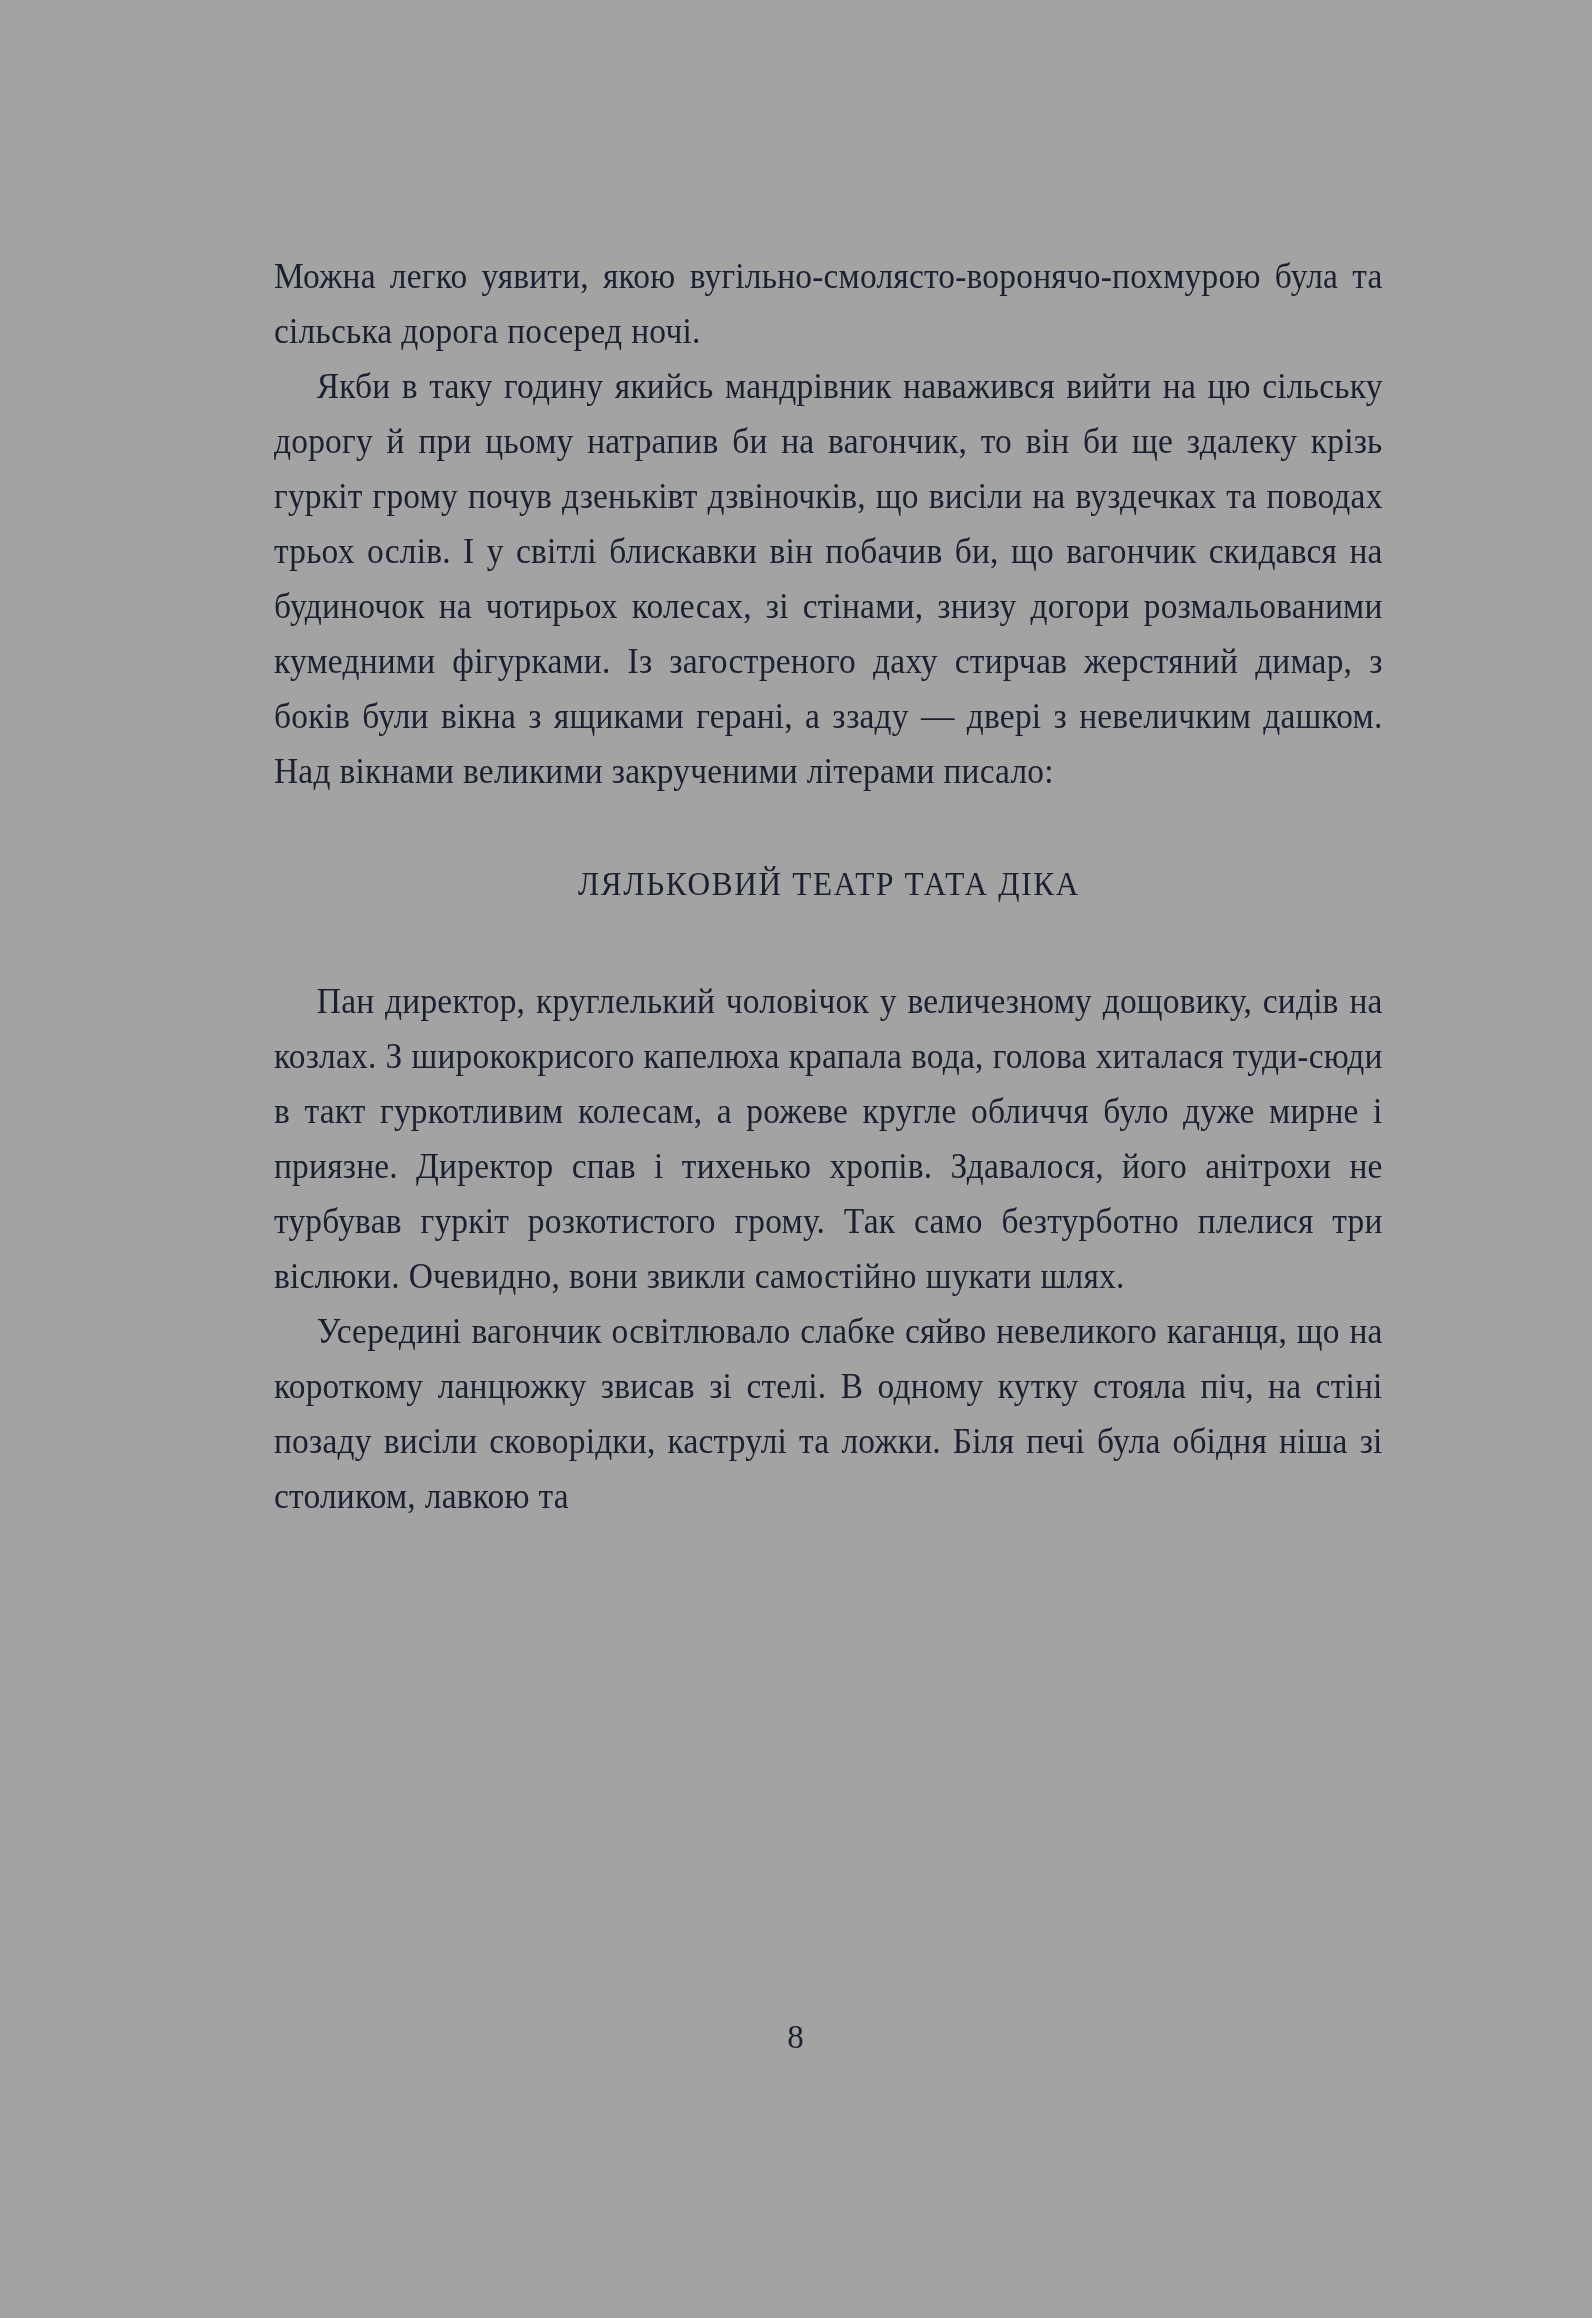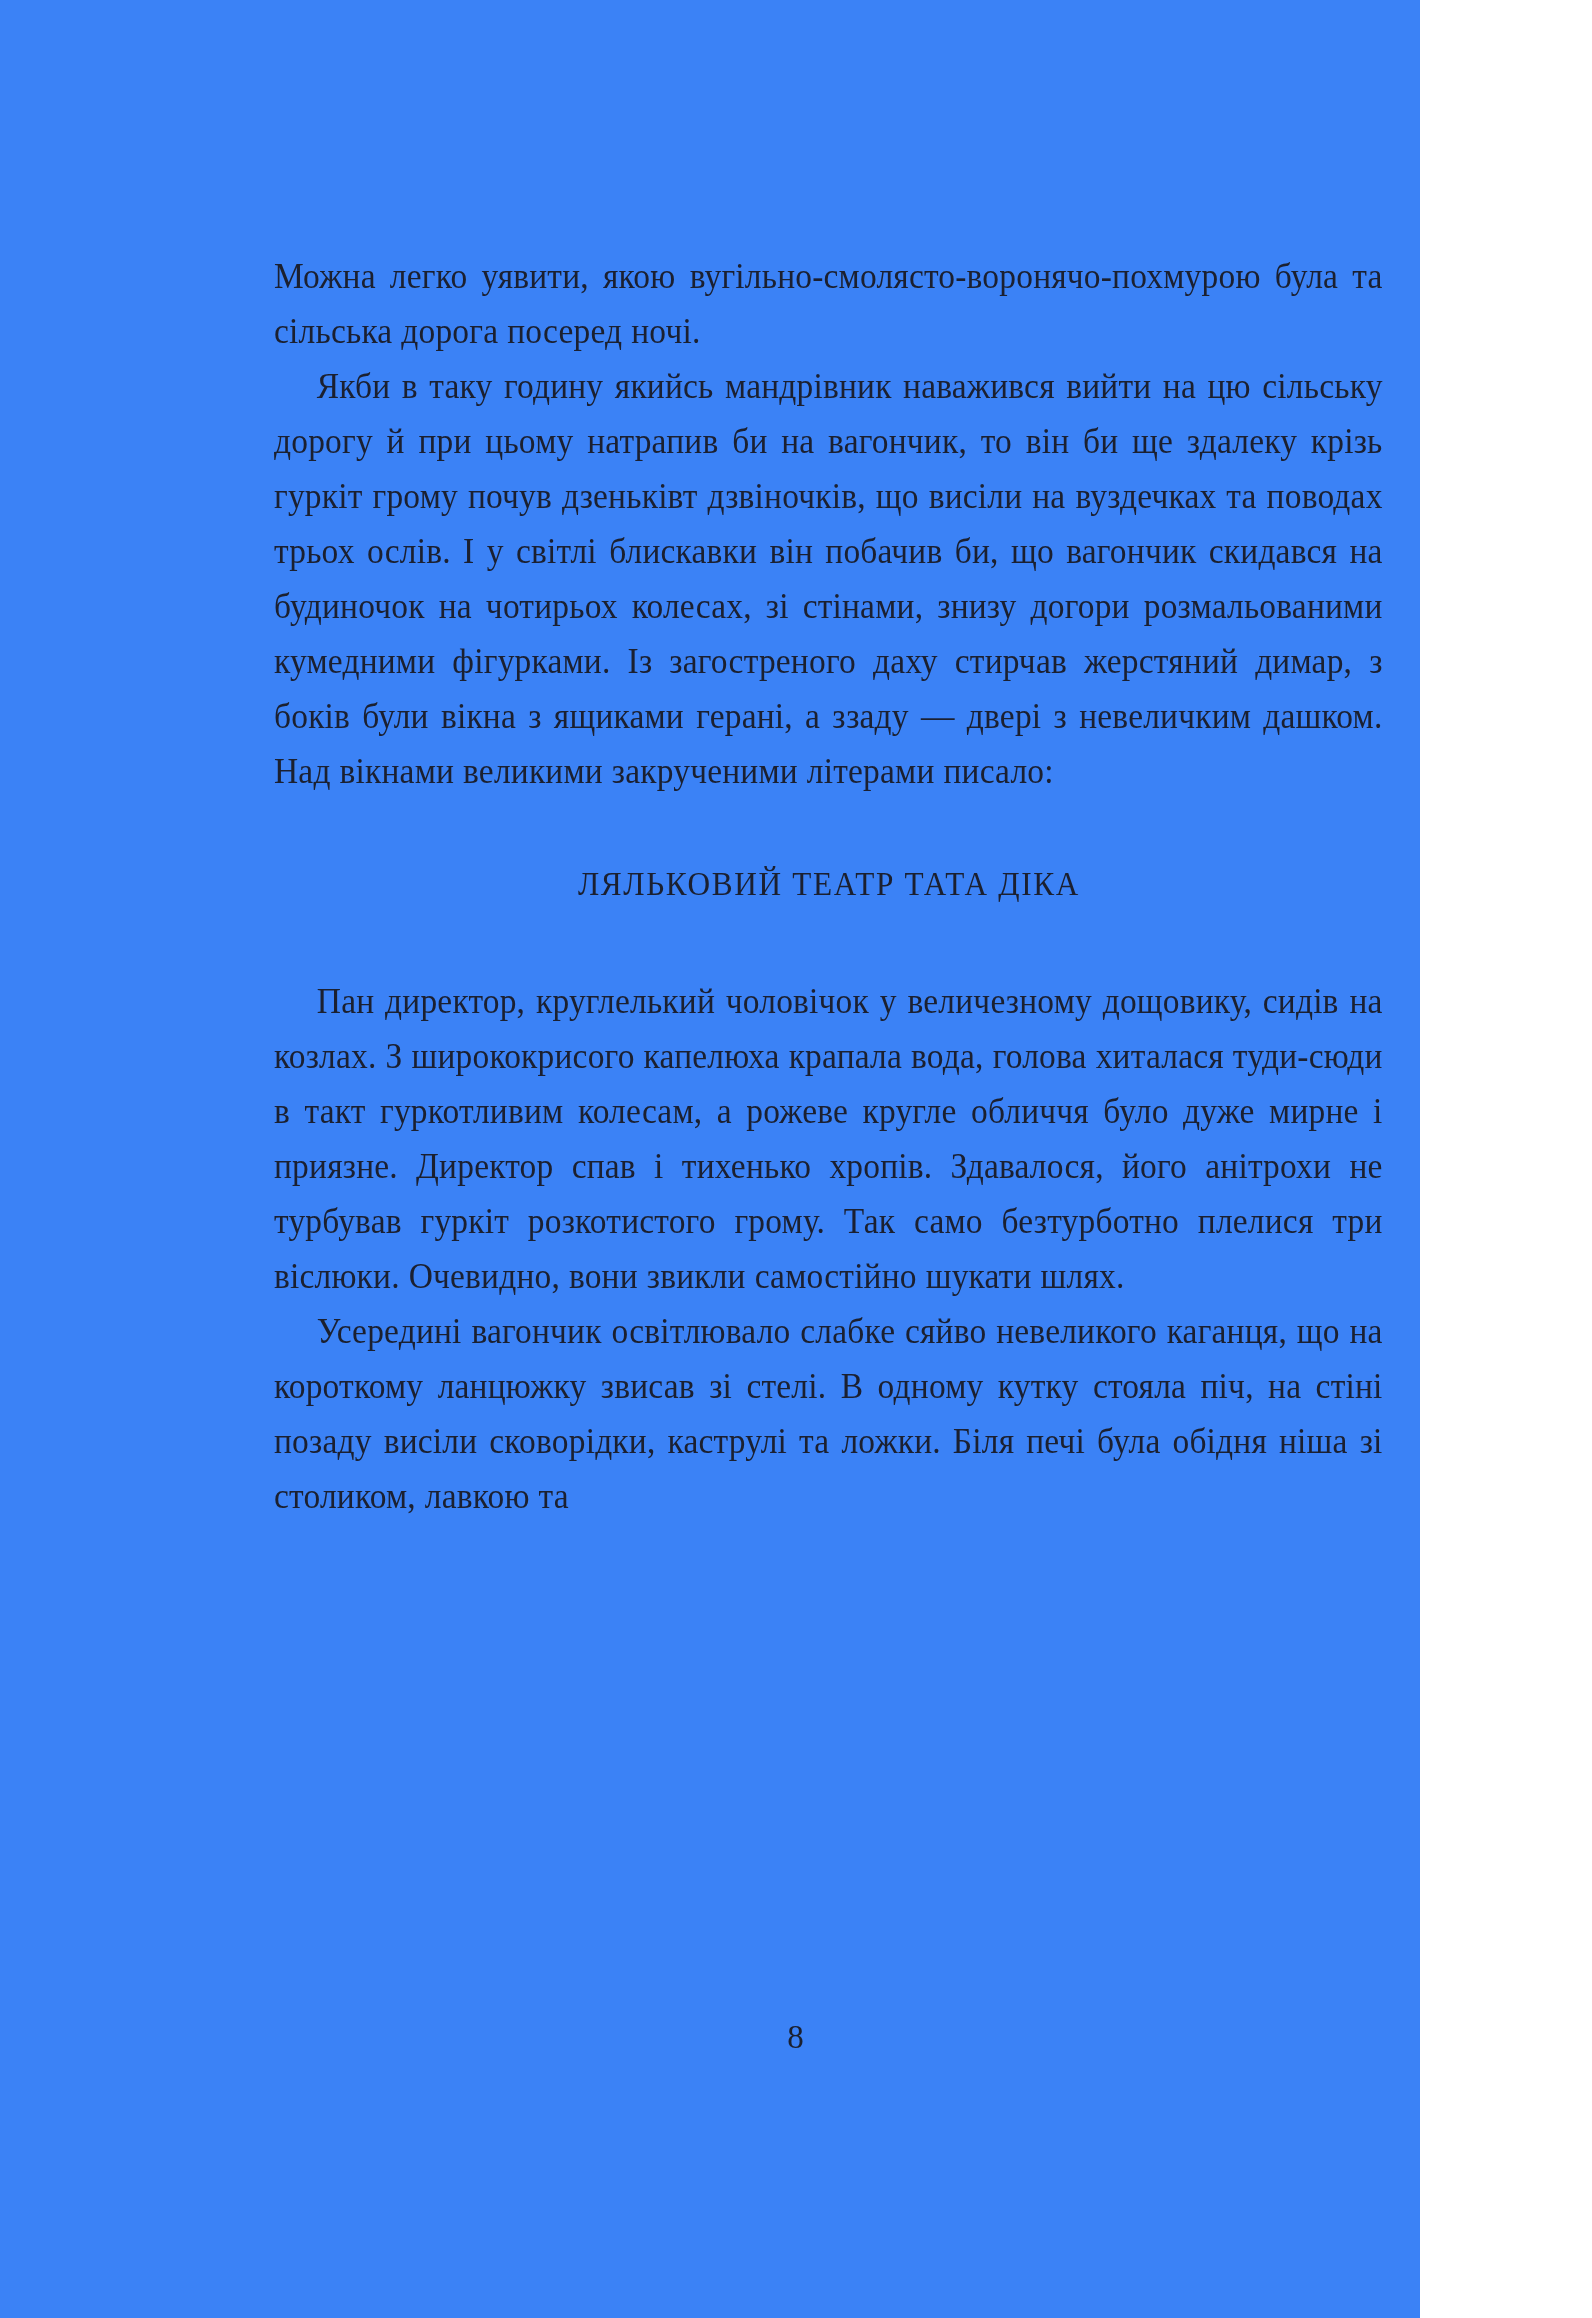--- a/index.html
+++ b/index.html
@@ -11,23 +11,23 @@
 
   body {
     width: 1592px;
     height: 2319px;
     overflow: hidden;
     font-family: "Liberation Serif", "DejaVu Serif", serif;
   }
 
   .page {
     position: relative;
-    width: 1420px;
+    width: 1592px;
     height: 2319px;
-    background: #3b82f6;
+    background: #a3a3a3;
     box-sizing: border-box;
   }
 
   .text-column {
     position: absolute;
     left: 274px;
     top: 249px;
     width: 1110px;
   }
 

